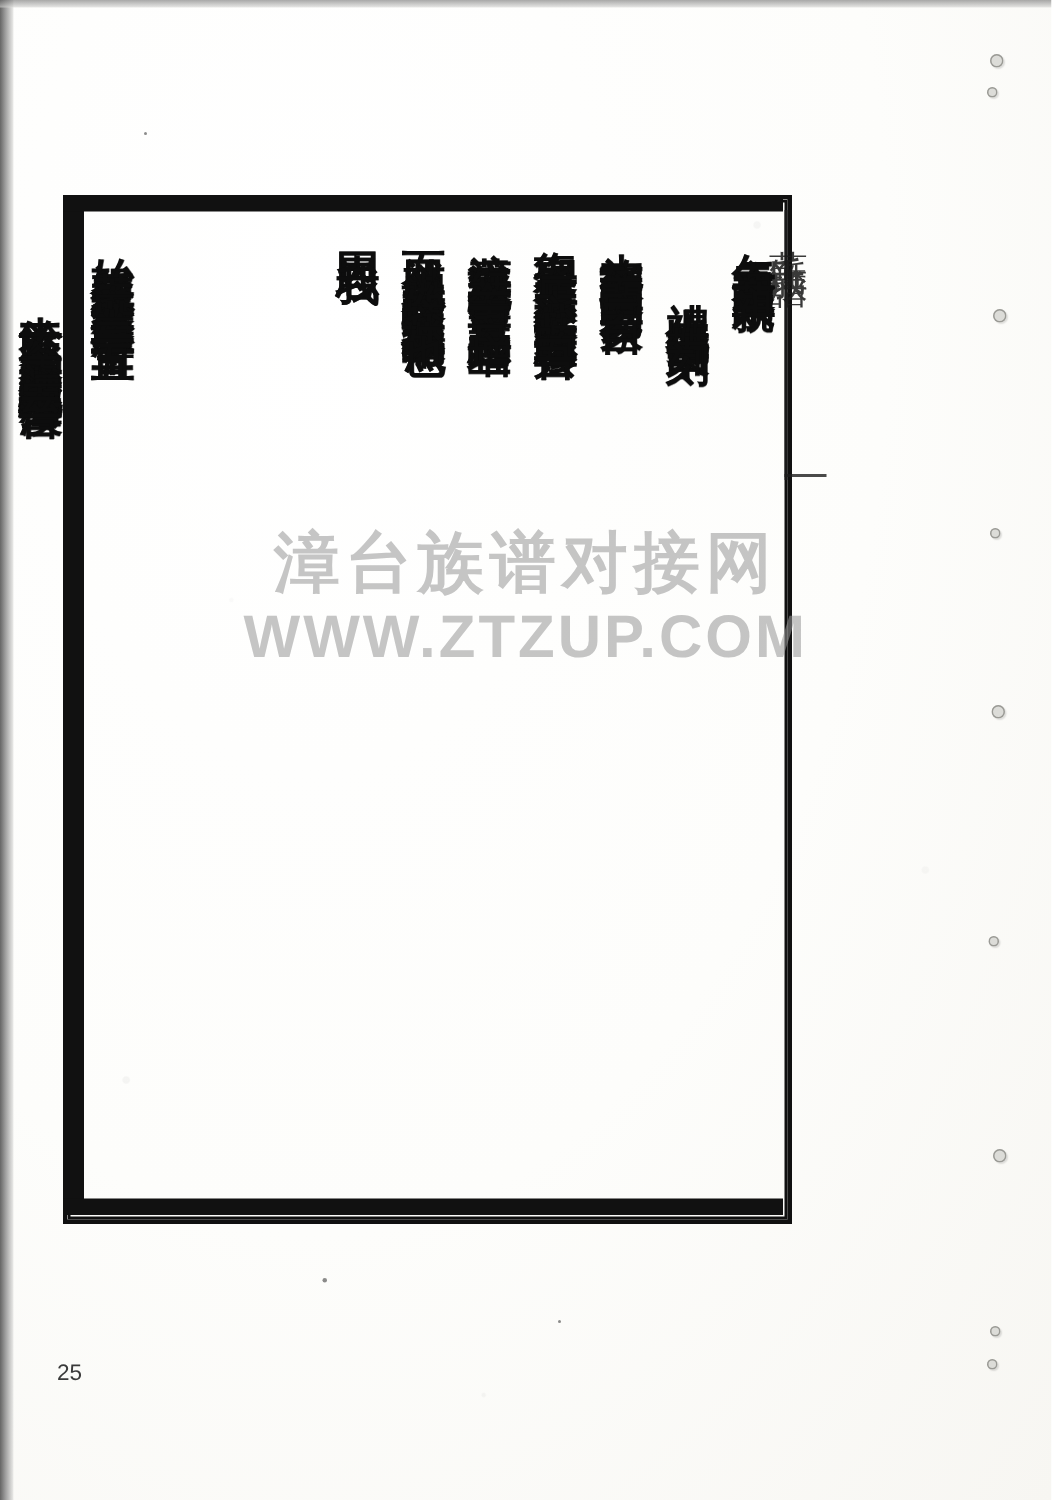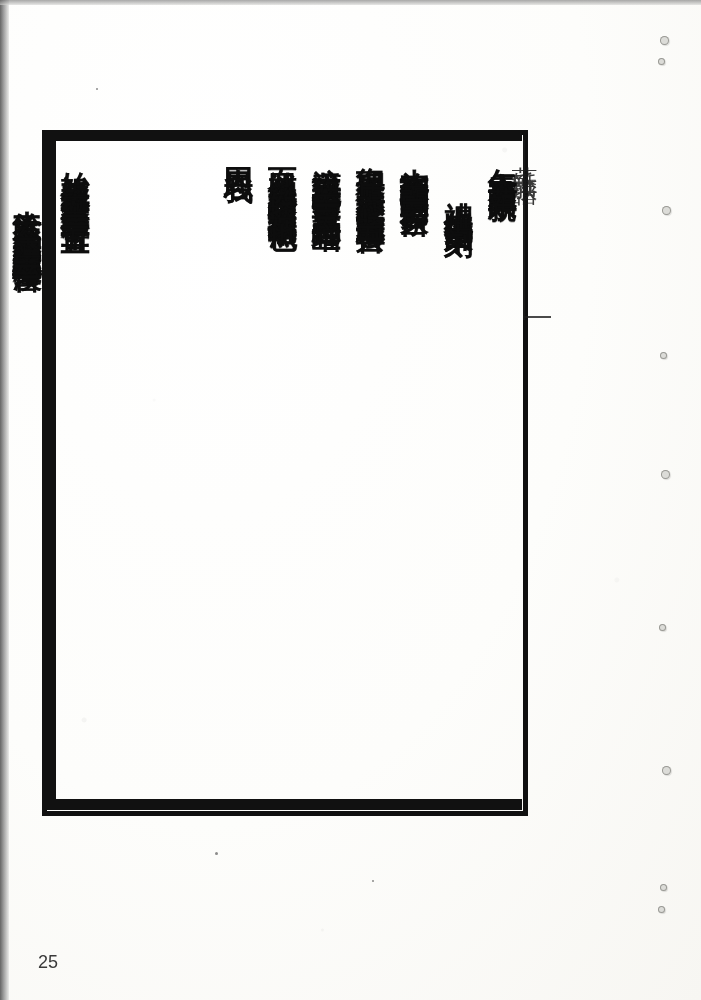--- a/index.html
+++ b/index.html
@@ -194,23 +194,23 @@
     font-size: 40px;
     letter-spacing: 2px;
     color: rgba(150,150,150,0.55);
     font-weight: 700;
     line-height: 1.25;
   }
 
   
   #page-number {
     position: absolute;
-    left: 38px; top: 952px;
+    left: 38px; top: 907px;
     font-family: "Liberation Sans", sans-serif;
-    font-size: 18px;
+    font-size: 15px;
     color: #3a3a3a;
   }
 
   
   .speck {
     position: absolute;
     background: rgba(0,0,0,.45);
     border-radius: 50%;
   }
 </style>
@@ -256,16 +256,20 @@
     <div class="text-col">漳舊譜所紀若合符節而事實更爲詳悉是宜增</div>
     <div class="text-col">而補之以光譜牒始知白蟻之壞我譜非偶然也</div>
     <div class="text-col">因思我</div>
   </div>
 
   <div id="columns-overflow">
     <div class="long-col" style="left:0px; top:8px; height:700px;">始祖肇基東魯迄今歷世八十餘歷年二千三百五</div>
     <div class="long-col" style="left:-48px; top:46px; height:700px;">十餘不爲不久矣奕葉雲初繼繼繩繩歷秦漢晉</div>
   </div>
 
+  <div id="watermark">
+    <div id="watermark-cn">漳台族谱对接网</div>
+    <div id="watermark-url">WWW.ZTZUP.COM</div>
+  </div>
 
   <div id="page-number">25</div>
 
 </div>
 
 </body></html>

